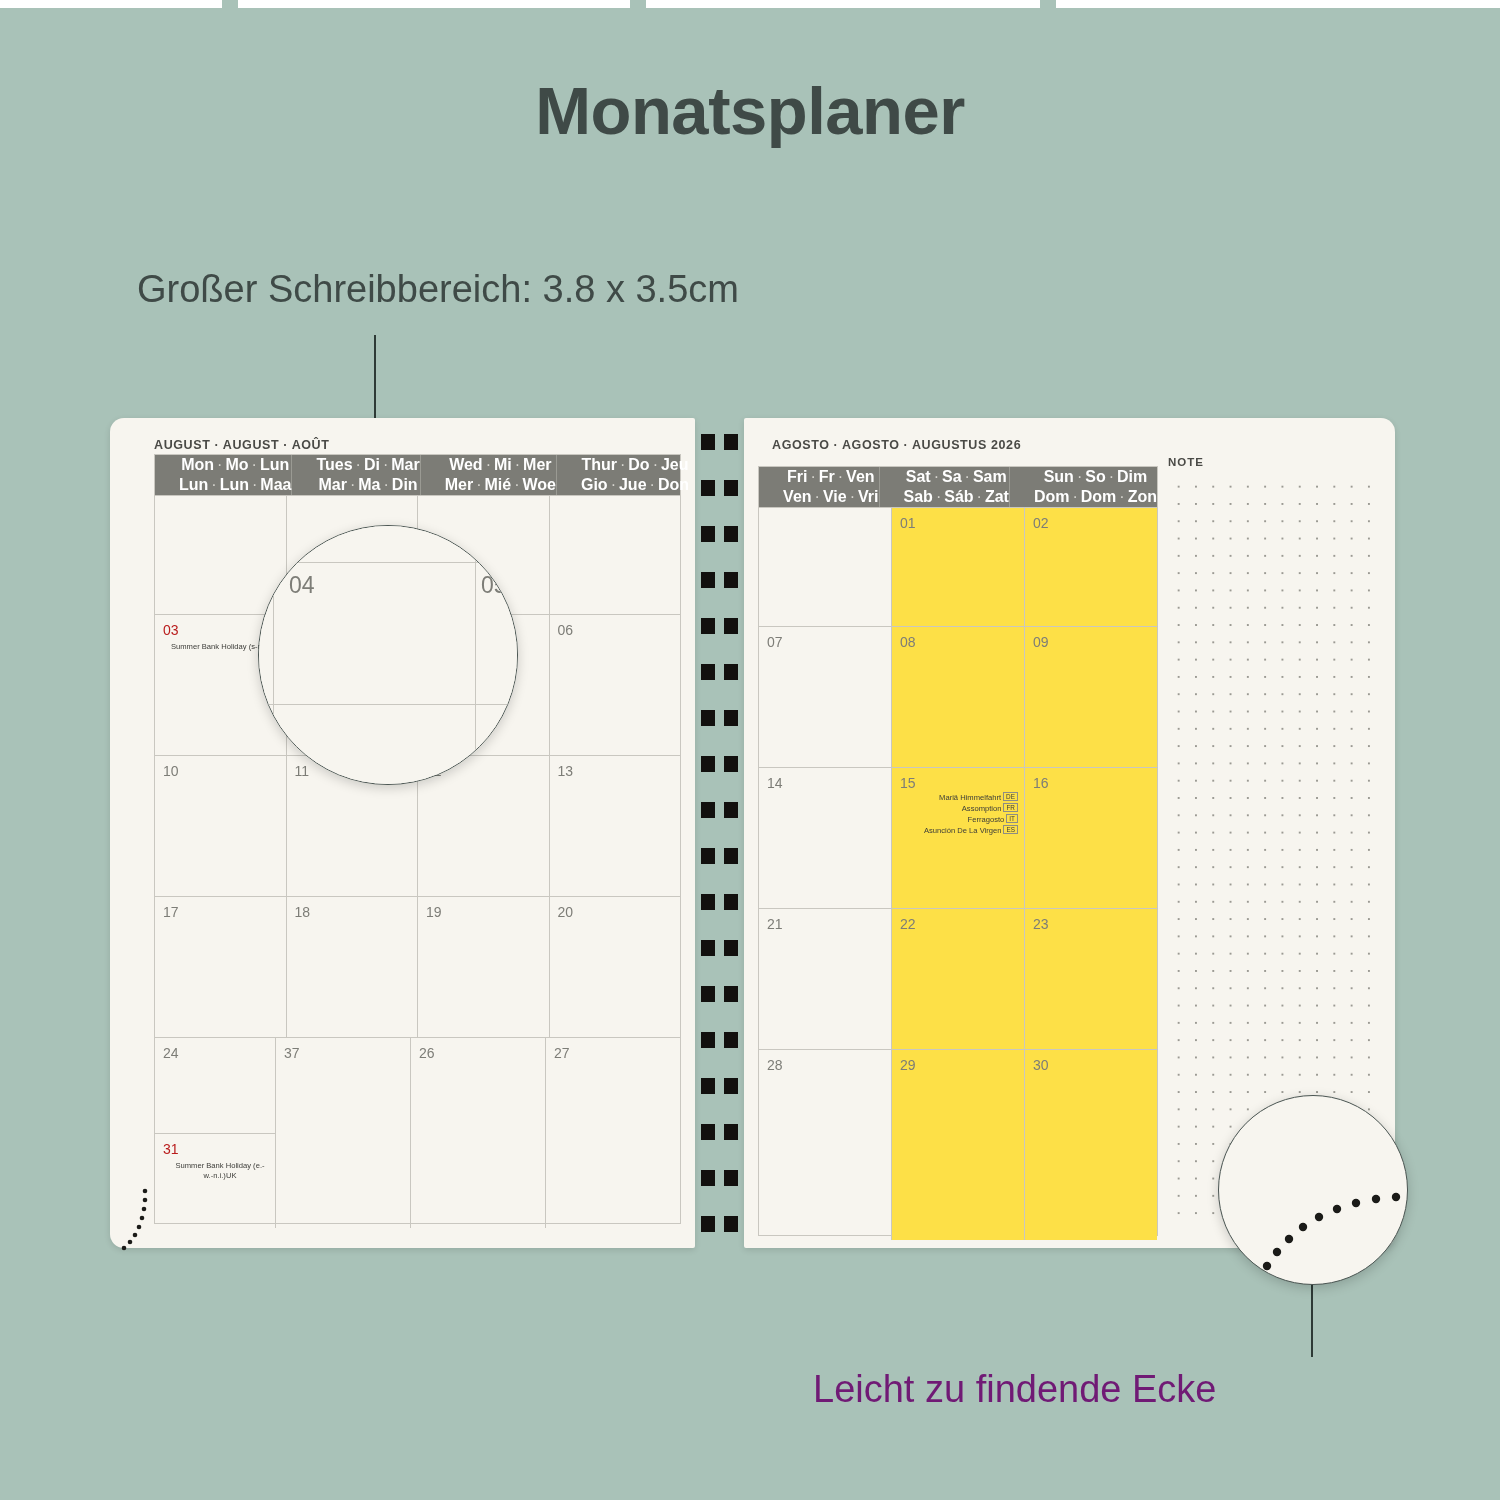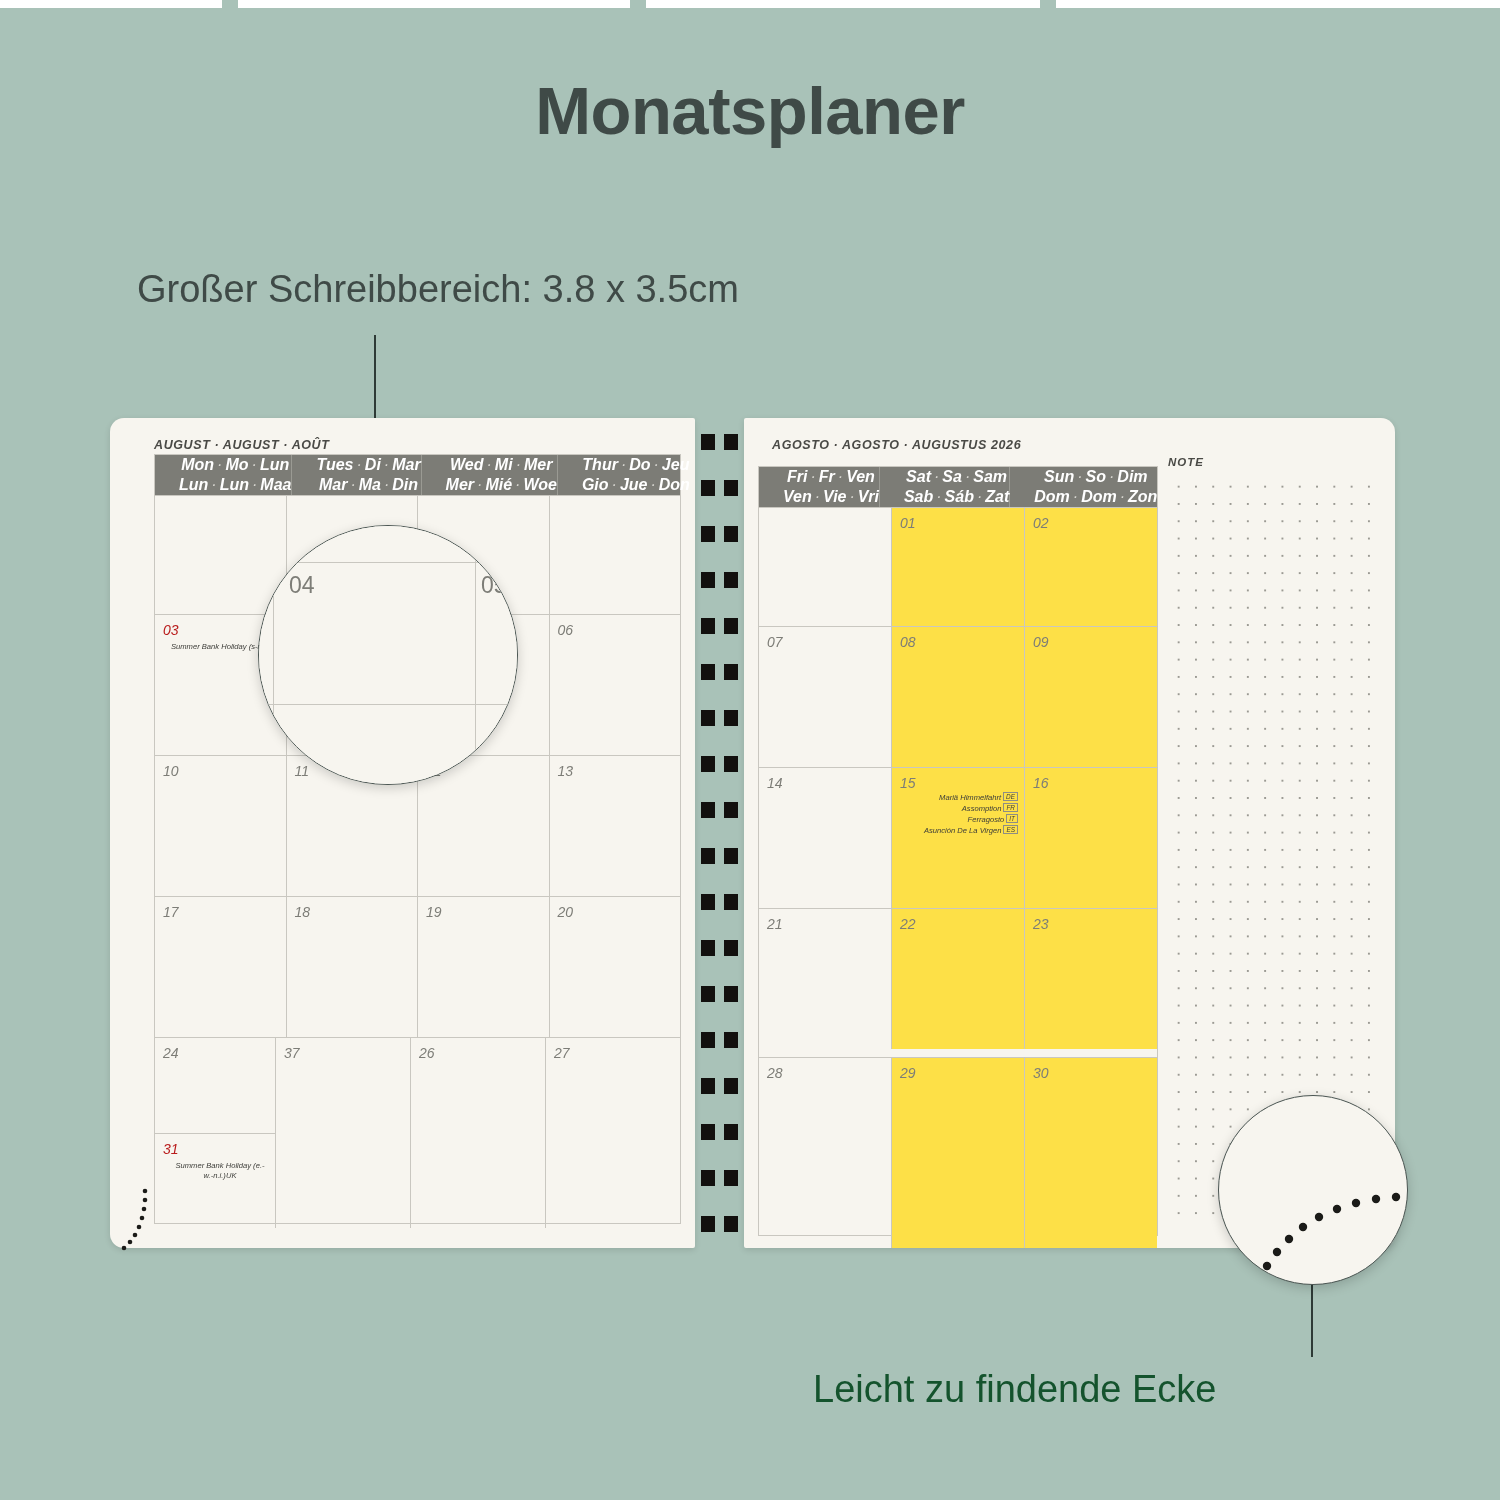--- a/index.html
+++ b/index.html
@@ -55,21 +55,21 @@
     width: 2px;
     height: 110px;
     background: #2e3a36;
   }
 
   .callout-bottom {
     position: absolute;
     top: 1368px;
     left: 813px;
     font-size: 38px;
-    color: #14532d;
+    color: #701a75;
     font-weight: 400;
     white-space: nowrap;
   }
   .callout-line2 {
     position: absolute;
     left: 1311px;
     top: 1285px;
     width: 2px;
     height: 72px;
     background: #2e3a36;
@@ -82,21 +82,20 @@
     top: 418px;
     width: 1285px;
     height: 830px;
   }
   .page {
     position: absolute;
     top: 0;
     height: 830px;
     background: #f7f5ef;
     box-shadow: 0 2px 6px rgba(0,0,0,0.12);
-    font-style: italic;
   }
   .page.left {
     left: 0;
     width: 585px;
     border-radius: 14px 2px 2px 14px;
   }
   .page.right {
     left: 634px;
     width: 651px;
     border-radius: 2px 14px 14px 2px;
@@ -536,21 +535,21 @@
               <div class="num">21</div>
             </div>
           <div class="day-cell shaded">
               <div class="num">22</div>
             </div>
           <div class="day-cell shaded">
               <div class="num">23</div>
             </div>
         </div>
 
-        <div class="week-row" style="height:190px;margin-top:8px;">
+        <div class="week-row" style="height:190px;">
           <div class="day-cell">
               <div class="num">28</div>
             </div>
           <div class="day-cell shaded">
               <div class="num">29</div>
             </div>
           <div class="day-cell shaded">
               <div class="num">30</div>
             </div>
         </div>

